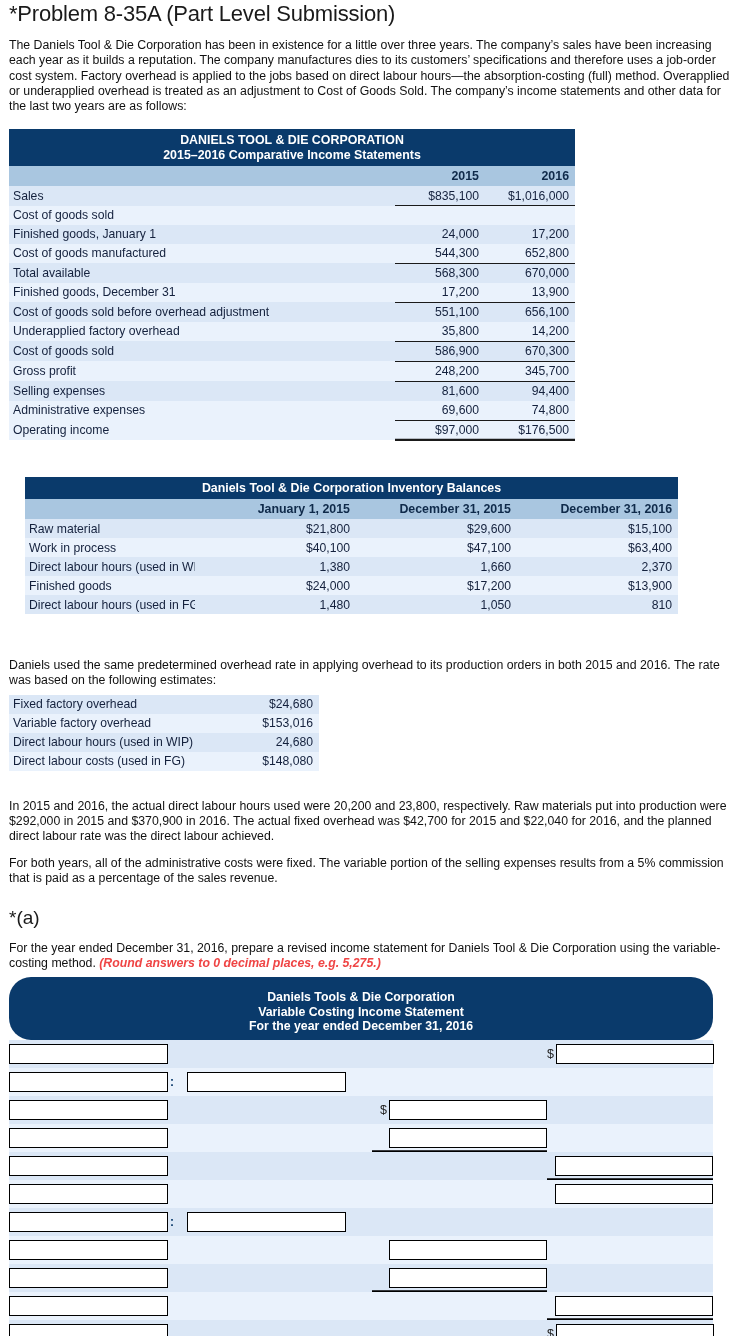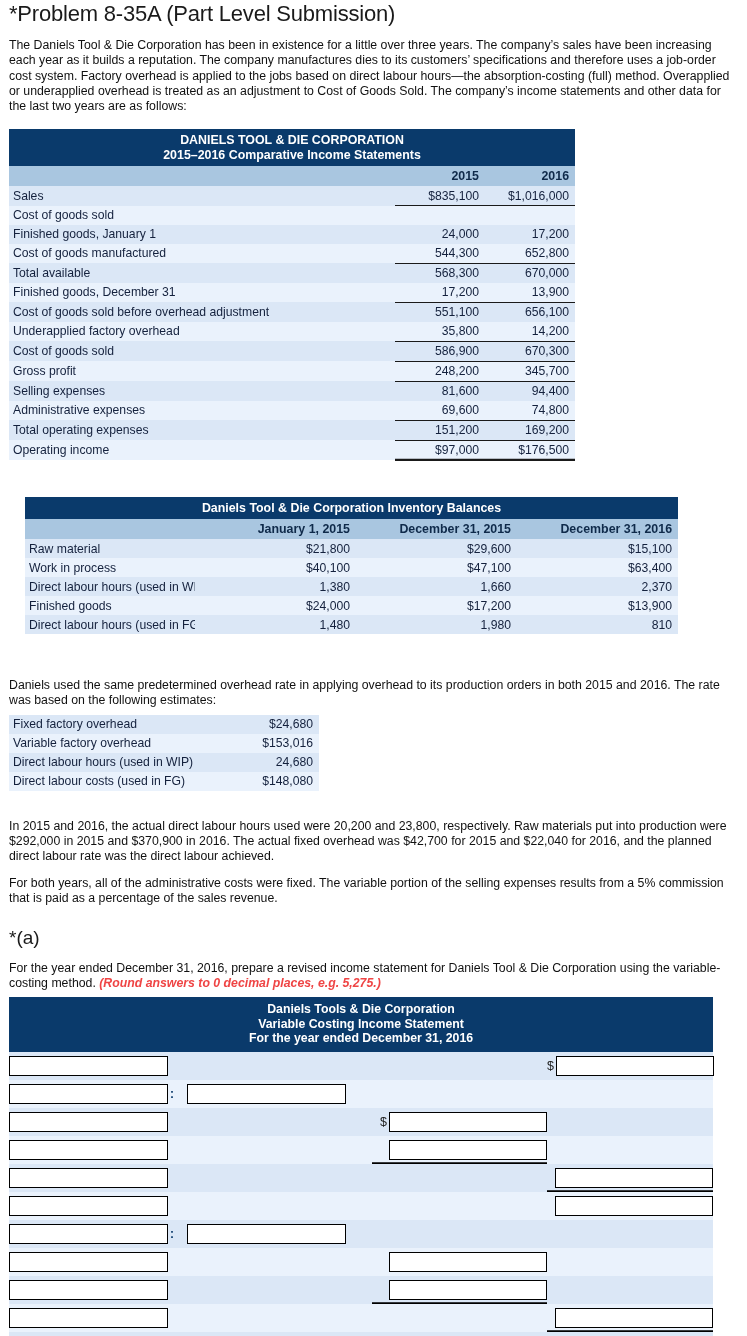--- a/index.html
+++ b/index.html
@@ -110,21 +110,22 @@
     table-layout: fixed;
     margin-top: 4px;
   }
   #answer-form .form-hdr td {
     background: #0a3a6b;
     color: #ffffff;
     font-weight: bold;
     text-align: center;
     font-size: 12.3px;
     line-height: 14.6px;
-    padding: 5px 4px 6px 4px;
+    padding: 13px 4px 6px 4px;
+    border-radius: 22px;
   }
   #answer-form td {
     padding: 0;
     height: 28px;
     vertical-align: middle;
   }
   #answer-form tr.fr-odd td { background: #dbe7f6; }
   #answer-form tr.fr-even td { background: #eaf2fc; }
   .cell-pad { padding: 0 4px; }
   .ans-in {
@@ -244,25 +245,20 @@
         <tr class="r-odd">
           <td class="lbl">Selling expenses</td>
           <td class="num">81,600</td>
           <td class="num">94,400</td>
         </tr>
         <tr class="r-even">
           <td class="lbl">Administrative expenses</td>
           <td class="num u-single">69,600</td>
           <td class="num u-single">74,800</td>
         </tr>
-        <tr class="r-odd">
-          <td class="lbl ind1">Total operating expenses</td>
-          <td class="num u-single">151,200</td>
-          <td class="num u-single">169,200</td>
-        </tr>
         <tr class="r-even">
           <td class="lbl">Operating income</td>
           <td class="num u-double">$97,000</td>
           <td class="num u-double">$176,500</td>
         </tr>
       </tbody>
   </table>
 
   <div class="spacer-20"></div>
 
@@ -303,21 +299,21 @@
         </tr>
         <tr class="r-even">
           <td class="lbl">Finished goods</td>
           <td class="num">$24,000</td>
           <td class="num">$17,200</td>
           <td class="num">$13,900</td>
         </tr>
         <tr class="r-odd">
           <td class="lbl">Direct labour hours (used in FG)</td>
           <td class="num">1,480</td>
-          <td class="num">1,980</td>
+          <td class="num">1,050</td>
           <td class="num">810</td>
         </tr>
       </tbody>
   </table>
 
   <div class="spacer-16"></div>
 
   <p class="para tight">Daniels used the same predetermined overhead rate in applying overhead to its production orders in both 2015 and 2016. The rate was based on the following estimates:</p>
 
   <table class="fin" id="overhead-estimates">

